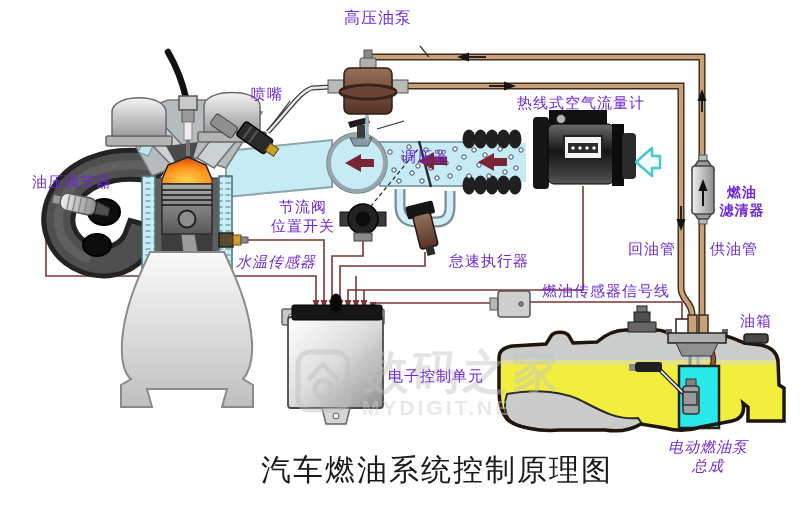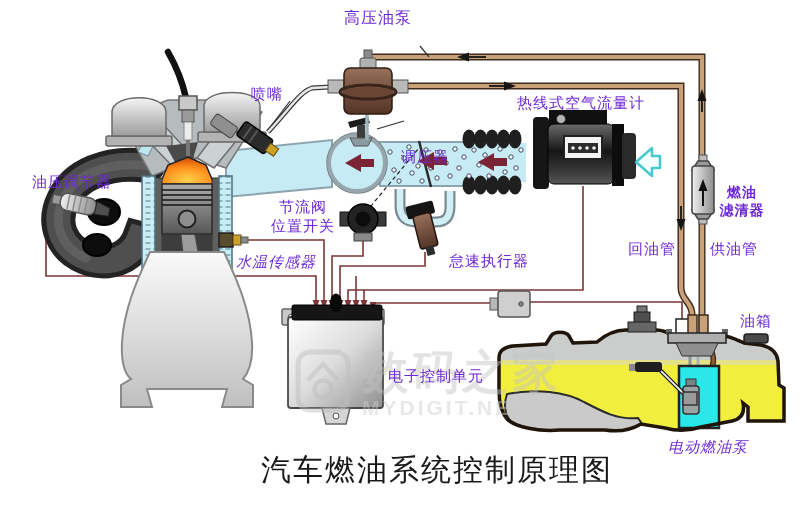--- a/index.html
+++ b/index.html
@@ -387,21 +387,23 @@
   <div>位置开关</div>
 </div>
 <div class="lbl" style="left:449px;top:226px;margin-top:25px;">怠速执行器</div>
 <div class="lbl" style="left:236px;top:252px;font-style:italic;">水温传感器</div>
 <div class="lbl small center" style="left:714px;top:184px;width:56px;font-weight:bold;">
   <div>燃油</div>
   <div>滤清器</div>
 </div>
 <div class="lbl" style="left:628px;top:239px;">回油管</div>
 <div class="lbl" style="left:710px;top:239px;">供油管</div>
+<div class="lbl" style="left:542px;top:281px;">燃油传感器信号线</div>
 <div class="lbl" style="left:740px;top:311px;">油箱</div>
 <div class="lbl" style="left:388px;top:366px;">电子控制单元</div>
 <div class="lbl center" style="left:658px;top:437px;width:100px;font-style:italic;">
   <div>电动燃油泵</div>
+  <div>总成</div>
 </div>
 
 <div class="title">汽车燃油系统控制原理图</div>
 
 </div>
 
 </body></html>

